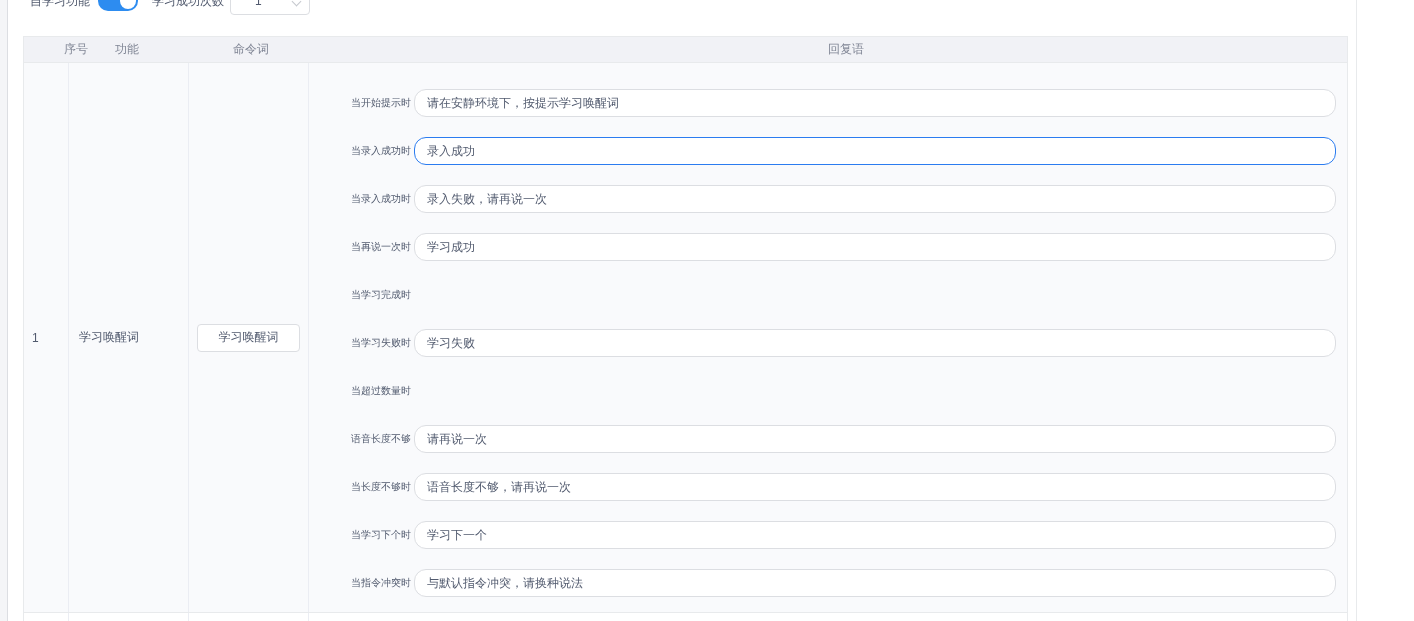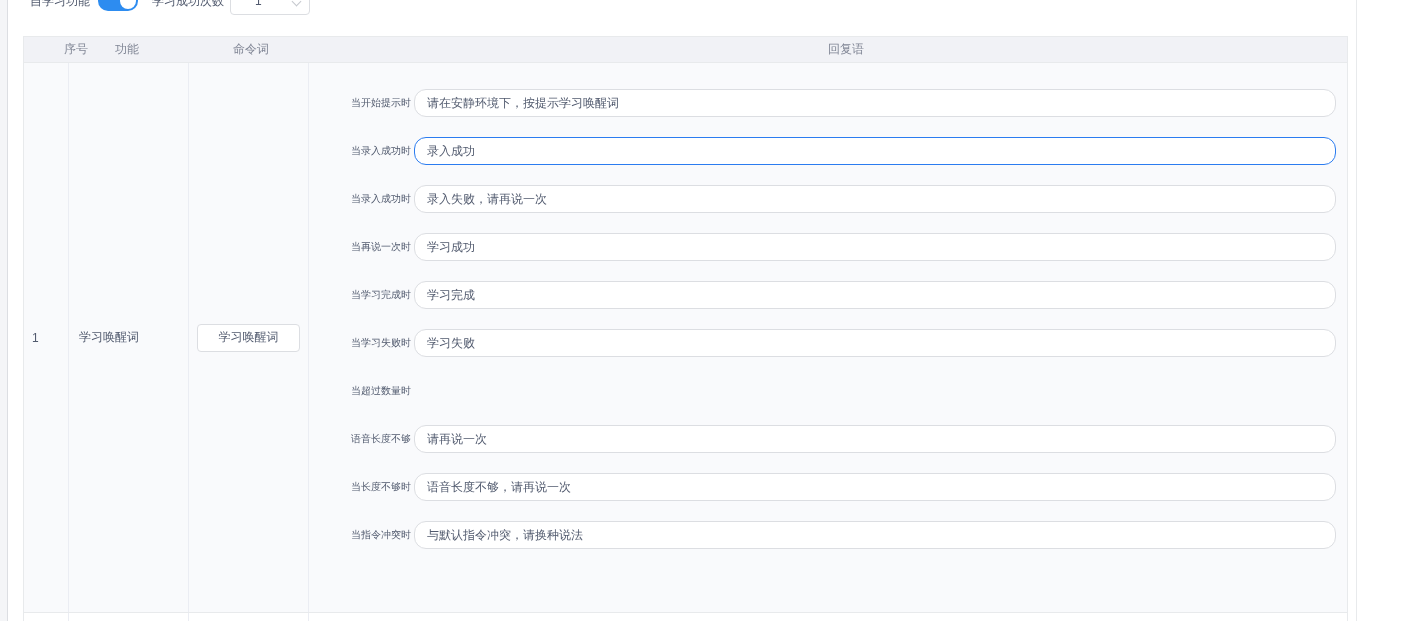--- a/index.html
+++ b/index.html
@@ -136,21 +136,20 @@
     <input type="text" class="reply-input" value="录入失败，请再说一次" style="">
   </div>
 
   <div class="reply-row">
     <div class="reply-label">当再说一次时</div>
     <input type="text" class="reply-input" value="学习成功" style="">
   </div>
 
   <div class="reply-row">
     <div class="reply-label">当学习完成时</div>
-    <input type="text" class="reply-input" value="学习完成" style="">
   </div>
 
   <div class="reply-row">
     <div class="reply-label">当学习失败时</div>
     <input type="text" class="reply-input" value="学习失败" style="">
   </div>
 
   <div class="reply-row">
     <div class="reply-label">当超过数量时</div>
   </div>
@@ -158,20 +157,24 @@
   <div class="reply-row">
     <div class="reply-label">语音长度不够</div>
     <input type="text" class="reply-input" value="请再说一次" style="">
   </div>
 
   <div class="reply-row">
     <div class="reply-label">当长度不够时</div>
     <input type="text" class="reply-input" value="语音长度不够，请再说一次" style="">
   </div>
 
+  <div class="reply-row">
+    <div class="reply-label">当学习下个时</div>
+    <input type="text" class="reply-input" value="学习下一个" style="">
+  </div>
 
   <div class="reply-row">
     <div class="reply-label">当指令冲突时</div>
     <input type="text" class="reply-input" value="与默认指令冲突，请换种说法" style="">
   </div>
 </div>
   </div>
 
   <div class="next-row">
     <div class="td td-index"></div>

